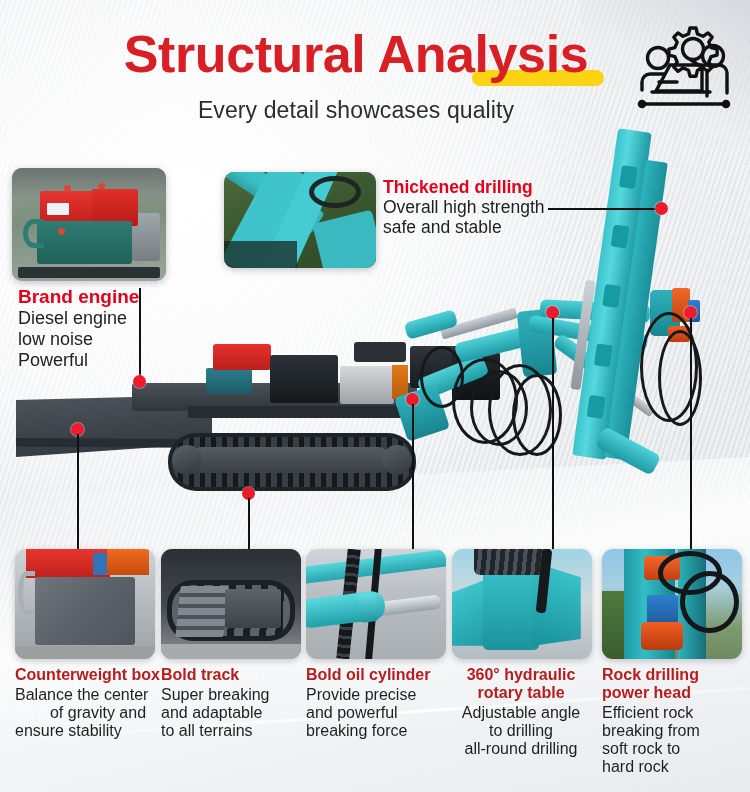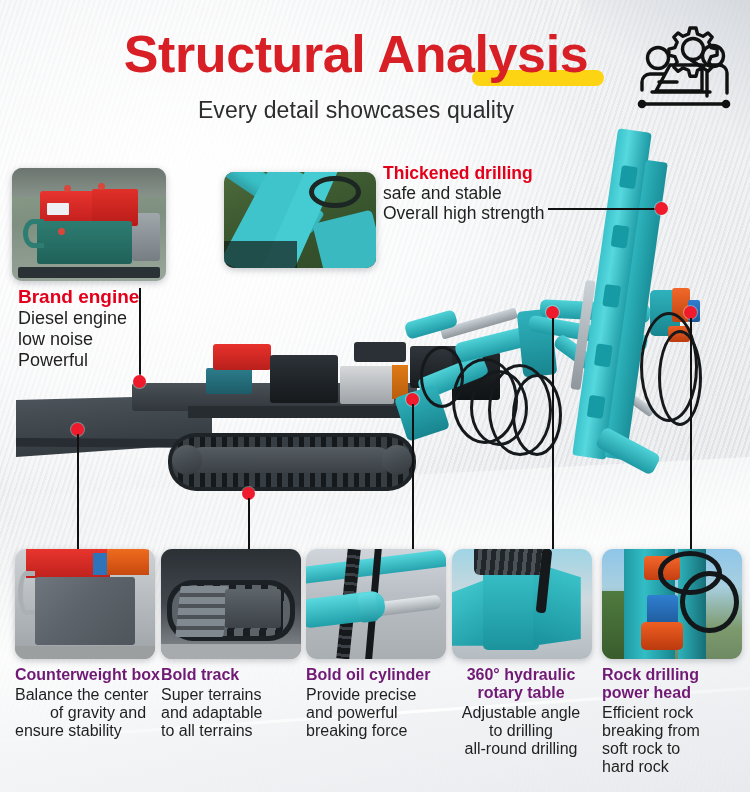--- a/index.html
+++ b/index.html
@@ -109,21 +109,21 @@
   .fr-dark{ position:absolute; left:0; bottom:0; width:48%; height:28%; background:rgba(20,32,26,.72); }
 
   
   .callout-title{ font-weight:bold; color:#e2001a; }
   .callout-body{ color:#1f1f1f; }
 
   #txt-engine{ position:absolute; left:18px; top:286px; width:160px; }
   #txt-engine .callout-title{ font-size:19px; line-height:22px; }
   #txt-engine .callout-body{ font-size:18px; line-height:21px; }
 
-  #txt-frame{ position:absolute; left:383px; top:164px; width:180px; }
+  #txt-frame{ position:absolute; left:383px; top:178px; width:180px; }
   #txt-frame .callout-title{ font-size:17.5px; line-height:19px; }
   #txt-frame .callout-body{ font-size:17.5px; line-height:20px; }
 
   
   .lead{ position:absolute; background:#111; }
   .lead.v{ width:1.6px; }
   .lead.h{ height:1.6px; }
   .dot{ position:absolute; width:13px; height:13px; border-radius:50%; background:#ef1b2c; box-shadow:0 0 0 1px rgba(255,255,255,.35); }
 
   
@@ -163,21 +163,21 @@
          border-radius:4px; transform:rotate(8deg); transform-origin:50% 50%; }
   .mast-slot{ position:absolute; left:9px; width:16px; height:22px; background:#169aa4; border-radius:3px; }
   .mast2{ position:absolute; left:625px; top:40px; width:22px; height:300px;
          background:linear-gradient(90deg,#2eb4bd,#1a8f99); border-radius:3px; transform:rotate(8deg); }
 
   
   .card{ position:absolute; top:549px; width:140px; }
   .card .cimg{ position:absolute; top:0; left:0; width:140px; height:110px; border-radius:11px;
                overflow:hidden; box-shadow:0 2px 6px rgba(60,66,75,.28); }
   .card .ctitle{ position:absolute; top:117px; left:0; width:162px;
-                 font-size:16px; font-weight:bold; color:#701a75; line-height:17.5px; }
+                 font-size:16px; font-weight:bold; color:#b91c1c; line-height:17.5px; }
   .card .cbody{ position:absolute; left:0; width:166px; font-size:16px; color:#1f1f1f; line-height:18.5px; }
 
   .c-ctr .ctitle, .c-ctr .cbody{ text-align:center; }
 
   
   .cp{ position:absolute; inset:0; }
   
   .cw-bg{ position:absolute; inset:0; background:linear-gradient(180deg,#cfd3d6 0%,#b2b7bb 55%,#9ea3a7 100%); }
   .cw-red{ position:absolute; left:8%; top:0; width:60%; height:26%; background:linear-gradient(180deg,#e8352e,#bf211c); }
   .cw-org{ position:absolute; left:66%; top:0; width:30%; height:24%; background:linear-gradient(180deg,#ee6b1e,#c8490f); }
@@ -306,22 +306,22 @@
       <div class="fr-b2"></div>
       <div class="fr-b3"></div>
       <div class="fr-hose"></div>
       <div class="fr-b4"></div>
       <div class="fr-dark"></div>
     </div>
   </div>
 
   <div id="txt-frame">
     <div class="callout-title">Thickened drilling</div>
+    <div class="callout-body">Overall high strength</div>
     <div class="callout-body">safe and stable</div>
-    <div class="callout-body">Overall high strength</div>
   </div>
 
   <div id="machine">
 
     <div class="m-blade"></div>
     <div class="m-blade-edge"></div>
 
     <div class="m-chassis"></div>
     <div class="m-chassis2"></div>
 
@@ -421,21 +421,21 @@
     <div class="cimg">
       <div class="cp">
         <div class="st-bg"></div>
         <div class="st-belt"></div>
         <div class="st-pad"></div>
         <div class="st-frame"></div>
         <div class="st-floor"></div>
       </div>
     </div>
     <div class="ctitle">Bold track</div>
-    <div class="cbody" style="top:137px;">Super terrains</div>
+    <div class="cbody" style="top:137px;">Super breaking</div>
     <div class="cbody" style="top:155px;">and adaptable</div>
     <div class="cbody" style="top:173px;">to all terrains</div>
   </div>
 
   <div class="card" style="left:306px;">
     <div class="cimg">
       <div class="cp">
         <div class="oc-bg"></div>
         <div class="oc-bar"></div>
         <div class="oc-chain"></div>

